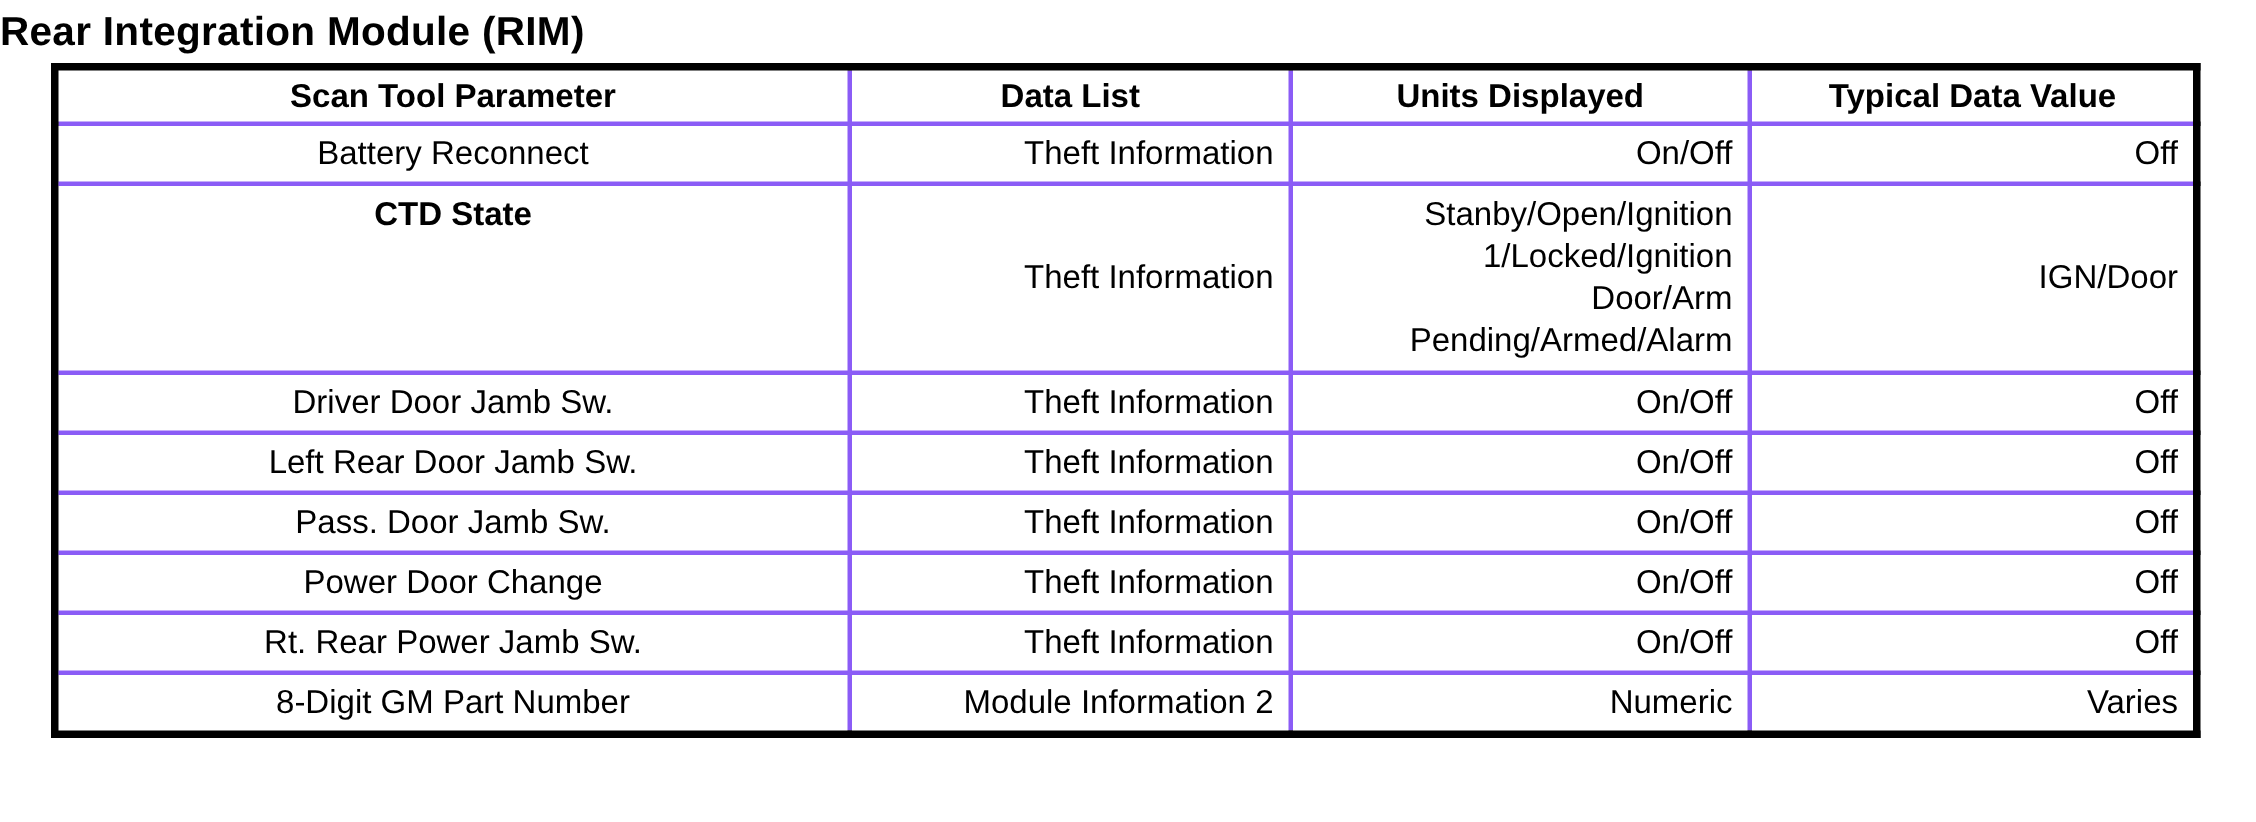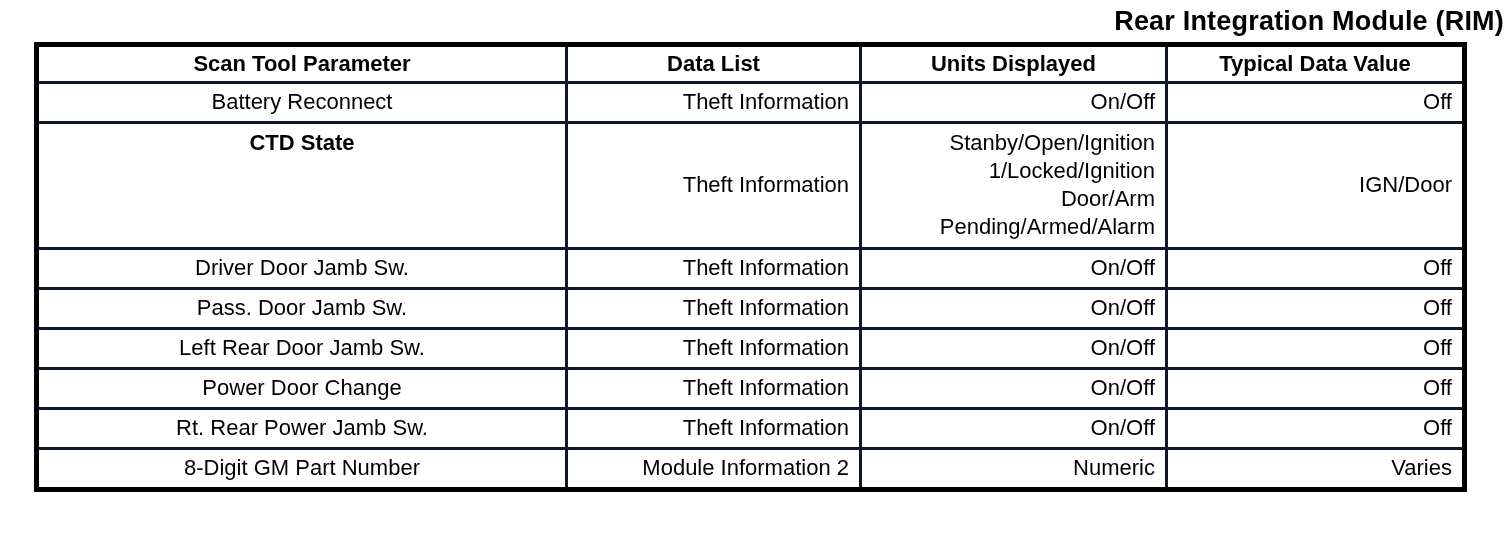--- a/index.html
+++ b/index.html
@@ -14,36 +14,36 @@
   }
   .page {
     position: relative;
     width: 1504px;
     height: 548px;
     background: #ffffff;
     overflow: hidden;
   }
   .title {
     margin: 7px 0 5px 0;
-    text-align: right;
+    text-align: left;
     font-size: 27px;
     font-weight: 700;
     line-height: 1.1;
     letter-spacing: 0.2px;
   }
   table.rim-table {
     border-collapse: collapse;
     table-layout: fixed;
     margin-left: 34px;
     width: 1428px;
     border: 5px solid #000;
   }
   .rim-table th,
   .rim-table td {
-    border: 3px solid #0f172a;
+    border: 3px solid #8b5cf6;
     font-size: 22px;
     padding: 3px 10px;
     overflow: hidden;
   }
   .rim-table th {
     font-weight: 700;
     text-align: center;
     height: 30px;
     padding: 2px 6px;
   }
@@ -123,28 +123,28 @@
       </tr>
 
       <tr>
         <td class="c-param">Driver Door Jamb Sw.</td>
         <td class="c-center">Theft Information</td>
         <td class="c-center">On/Off</td>
         <td class="c-center">Off</td>
       </tr>
 
       <tr>
-        <td class="c-param">Pass. Door Jamb Sw.</td>
+        <td class="c-param">Left Rear Door Jamb Sw.</td>
         <td class="c-center">Theft Information</td>
         <td class="c-center">On/Off</td>
         <td class="c-center">Off</td>
       </tr>
 
       <tr>
-        <td class="c-param">Left Rear Door Jamb Sw.</td>
+        <td class="c-param">Pass. Door Jamb Sw.</td>
         <td class="c-center">Theft Information</td>
         <td class="c-center">On/Off</td>
         <td class="c-center">Off</td>
       </tr>
 
       <tr>
         <td class="c-param">Power Door Change</td>
         <td class="c-center">Theft Information</td>
         <td class="c-center">On/Off</td>
         <td class="c-center">Off</td>

